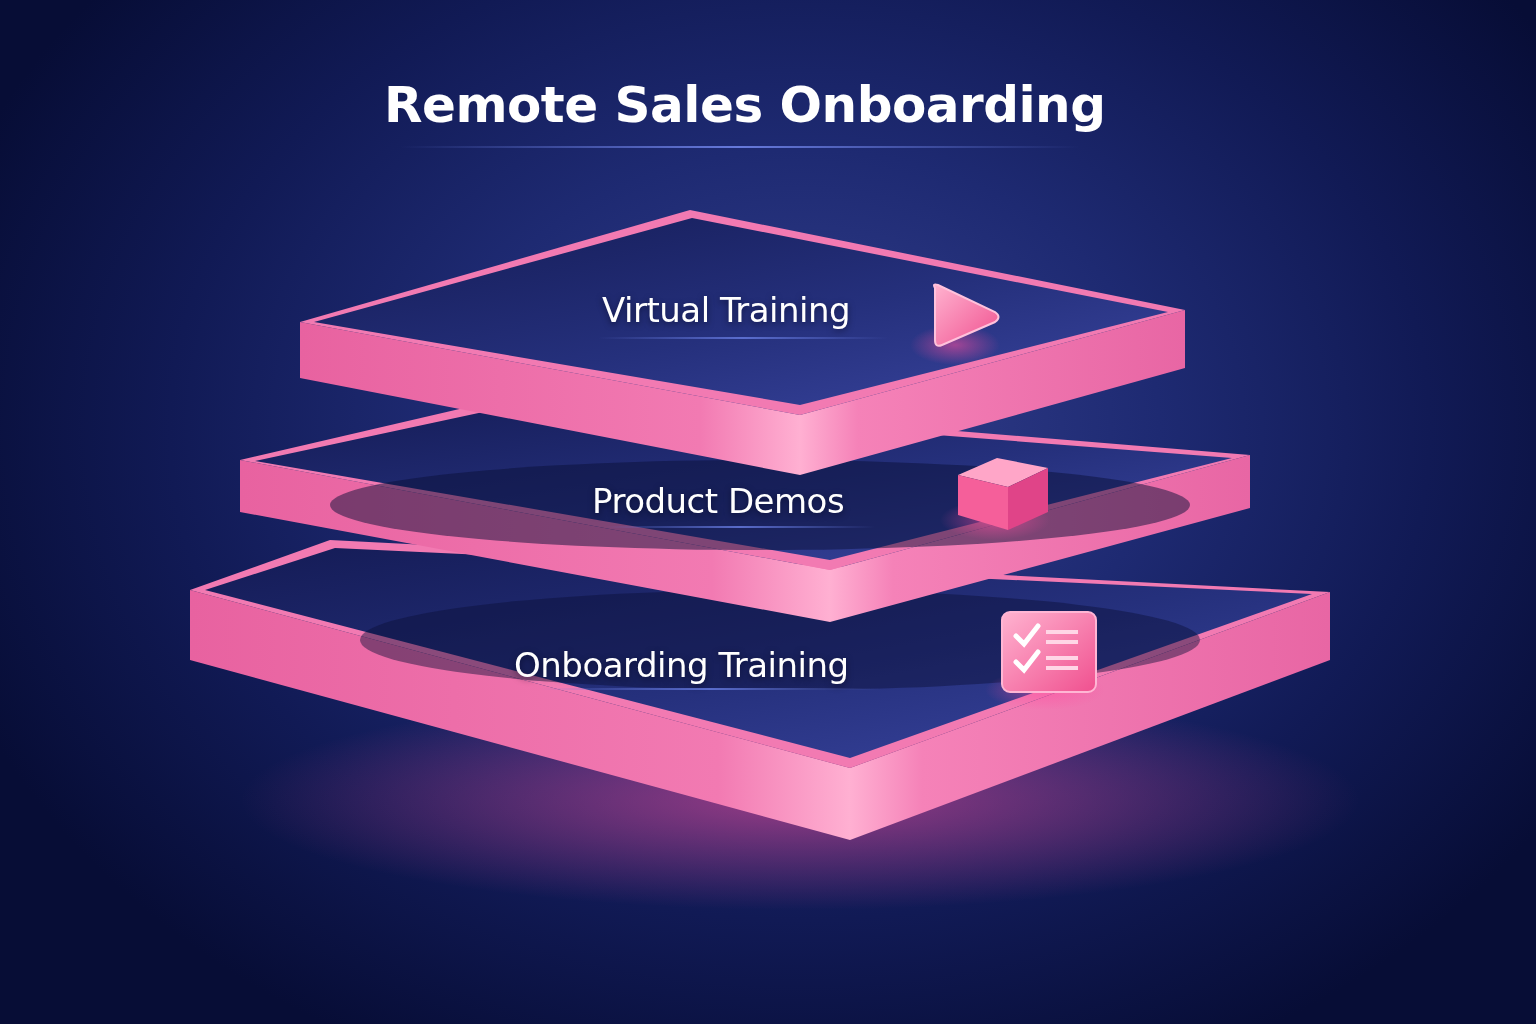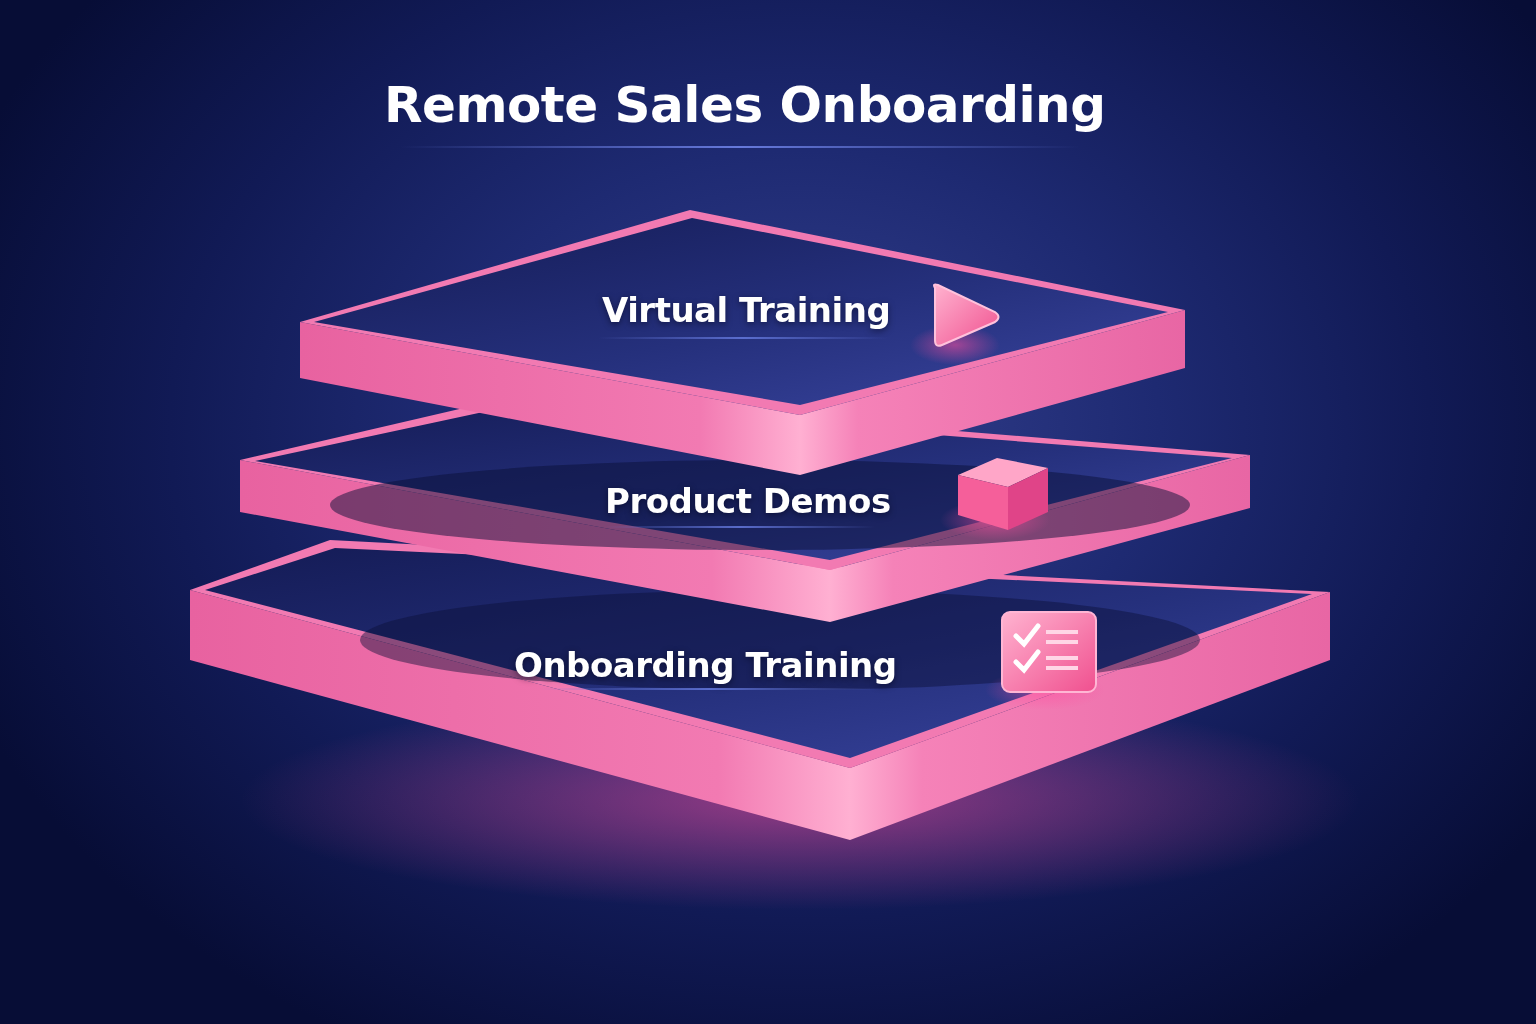--- a/index.html
+++ b/index.html
@@ -12,21 +12,21 @@
     position: absolute; left: 384px; top: 76px; width: 700px;
     font-size: 50px; font-weight: bold; color: #ffffff; letter-spacing: -0.5px;
     text-align: left; white-space: nowrap;
   }
   .title-underline {
     position: absolute; left: 400px; top: 146px; width: 680px; height: 2px;
     background: linear-gradient(90deg, rgba(90,110,210,0) 0%, rgba(110,130,230,0.9) 50%, rgba(90,110,210,0) 100%);
   }
   svg.stage { position: absolute; left: 0; top: 0; }
   .layer-label {
-    position: absolute; color: #ffffff; font-weight: bold; white-space: nowrap;
+    position: absolute; color: #ffffff; font-weight: normal; white-space: nowrap;
     font-size: 34px; letter-spacing: -0.5px; text-shadow: 0 2px 6px rgba(0,0,20,0.5);
   }
   .label-underline {
     position: absolute; height: 2px;
     background: linear-gradient(90deg, rgba(80,100,200,0) 0%, rgba(100,120,220,0.85) 50%, rgba(80,100,200,0) 100%);
   }
 </style>
 </head>
 <body>
 
@@ -105,17 +105,17 @@
     <rect x="1046" y="630" width="32" height="4" fill="#ffd6e6"></rect>
     <rect x="1046" y="640" width="32" height="4" fill="#ffd6e6"></rect>
     <rect x="1046" y="656" width="32" height="4" fill="#ffd6e6"></rect>
     <rect x="1046" y="666" width="32" height="4" fill="#ffd6e6"></rect>
   </g>
 </svg>
 
 <div class="layer-label" style="left:602px; top:290px;">Virtual Training</div>
 <div class="label-underline" style="left:598px; top:337px; width:290px;"></div>
 
-<div class="layer-label" style="left:592px; top:481px;margin-left:13px;">Product Demos</div>
+<div class="layer-label" style="left:592px; top:481px;">Product Demos</div>
 <div class="label-underline" style="left:605px; top:526px; width:270px;"></div>
 
 <div class="layer-label" style="left:514px; top:645px;">Onboarding Training</div>
 <div class="label-underline" style="left:540px; top:688px; width:340px;"></div>
 
 </body></html>

